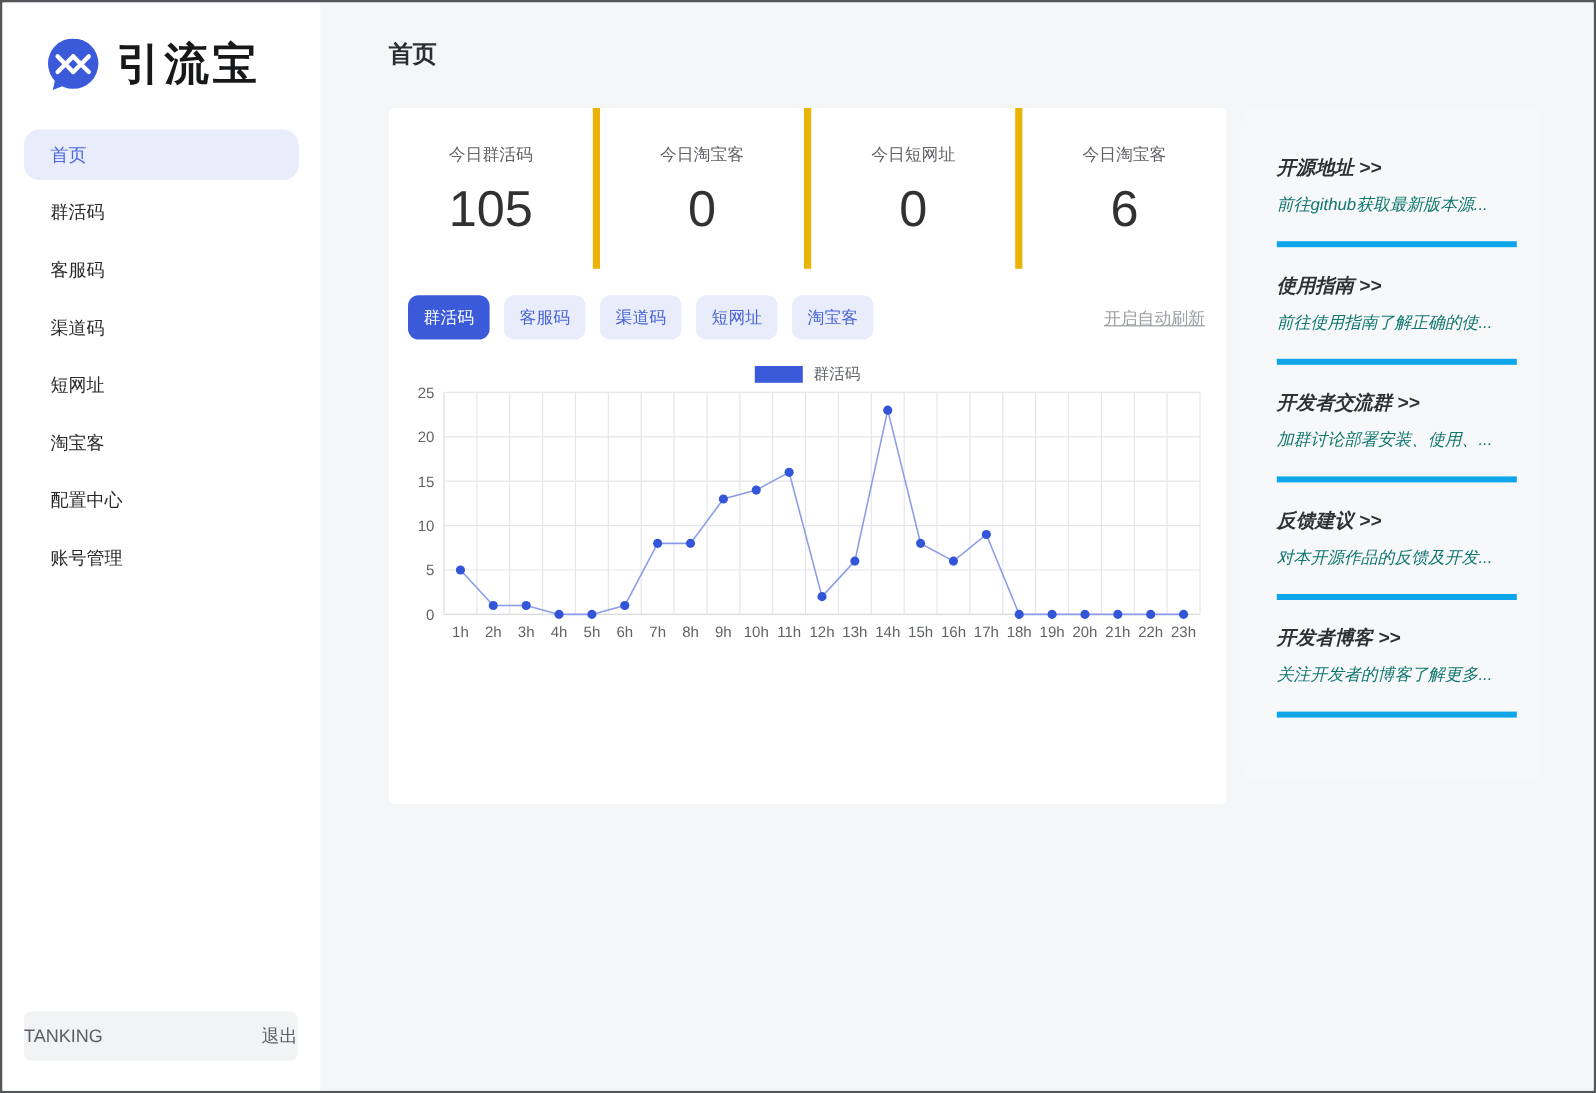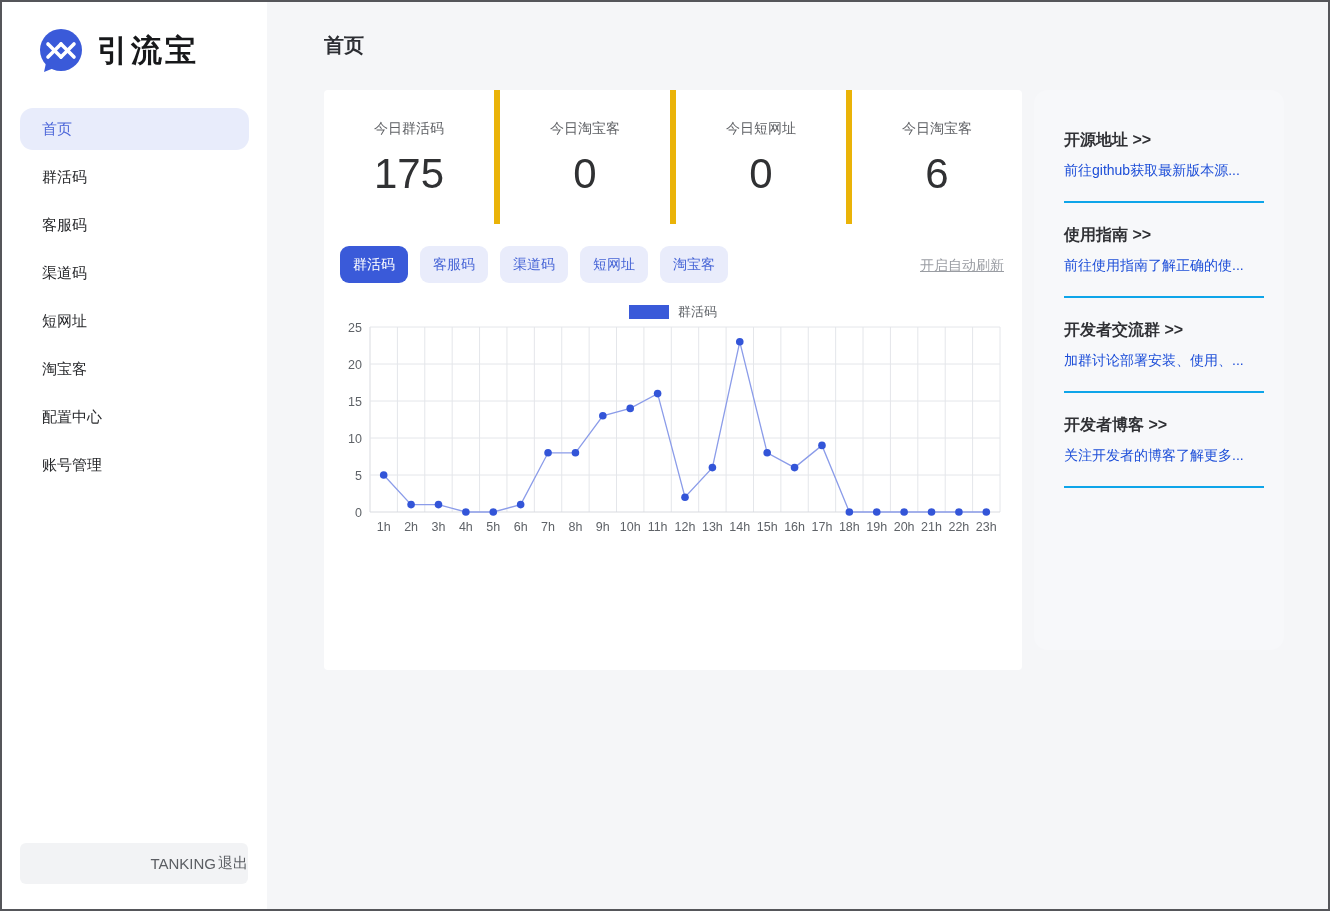--- a/index.html
+++ b/index.html
@@ -7,31 +7,31 @@
   body {
     font-family:"Liberation Sans","DejaVu Sans",sans-serif;
     background:#ffffff;
     position:relative;
     border:2px solid #55565a;
     overflow:hidden;
   }
   
   .sidebar { position:absolute; left:0; top:0; width:265px; height:100%; background:#ffffff; }
   .logo { position:absolute; left:36px; top:27px; display:flex; align-items:center; gap:13px; }
-  .logo-text { font-size:31px; font-weight:bold; color:#17181a; letter-spacing:3px; }
+  .logo-text { font-size:37px; font-weight:bold; color:#17181a; letter-spacing:3px; }
   .menu { position:absolute; top:106px; left:18px; width:229px; }
   .menu-item {
     height:42px; margin-bottom:6px; display:flex; align-items:center;
     padding-left:22px; border-radius:13px; font-size:15px; color:#27282b; cursor:pointer;
   }
   .menu-item.active { background:#e8ecfb; color:#4c66d9; }
   .logout-btn {
     position:absolute; left:18px; bottom:25px; width:228px; height:41px;
     background:#f2f3f5; border-radius:6px; display:flex; align-items:center;
-    justify-content:flex-end; gap:2px; color:#5b5e63; font-size:15px; cursor:pointer;
+    justify-content:space-between; gap:2px; color:#5b5e63; font-size:15px; cursor:pointer;
   }
   
   .main { position:absolute; left:265px; top:0; width:1065px; height:100%; background:#f5f6f8; }
   .page-title { position:absolute; left:57px; top:30px; font-size:20px; color:#2c2e33; }
   .card {
     position:absolute; left:57px; top:88px; width:698px; height:580px;
     background:#ffffff; border-radius:4px;
   }
   
   .stats { display:flex; height:134px; }
@@ -51,23 +51,23 @@
   .legend { position:absolute; top:213px; left:0; width:100%; display:flex; justify-content:center; align-items:center; gap:9px; }
   .legend-swatch { width:40px; height:14px; background:#3a5ad9; }
   .legend-label { font-size:13px; color:#5f6368; }
   
   .chart { position:absolute; left:10px; top:231px; width:678px; height:220px; }
   
   .panel {
     position:absolute; left:767px; top:88px; width:250px; height:560px;
     background:#f7f8fa; border-radius:14px; padding:18px 20px 0 30px;
   }
-  .link-item { padding:22px 0 21px; border-bottom:2px solid #0ea5e9; }
+  .link-item { padding:22px 0 21px; border-bottom:5px solid #0ea5e9;font-style:italic; }
   .link-title { font-size:16px; font-weight:bold; color:#303135; cursor:pointer; }
-  .link-desc { margin-top:11px; font-size:14px; color:#1d4ed8; white-space:nowrap; overflow:hidden; }
+  .link-desc { margin-top:11px; font-size:14px; color:#0f766e; white-space:nowrap; overflow:hidden; }
 </style>
 </head>
 <body>
 
 <aside class="sidebar">
   <div class="logo">
     <span style="display:flex;">
       <svg width="46" height="44" viewBox="0 0 46 44">
         <circle cx="23" cy="21" r="21" fill="#3a5ad9"></circle>
         <path d="M8 34 L6 43 L16 39 Z" fill="#3a5ad9"></path>
@@ -99,21 +99,21 @@
   </div>
 </aside>
 
 <main class="main">
   <h1 class="page-title">首页</h1>
 
   <section class="card">
     <div class="stats">
       <div class="stat">
         <div class="stat-label">今日群活码</div>
-        <div class="stat-value">175</div>
+        <div class="stat-value">105</div>
       </div>
       <div class="stat">
         <div class="stat-label">今日淘宝客</div>
         <div class="stat-value">0</div>
       </div>
       <div class="stat">
         <div class="stat-label">今日短网址</div>
         <div class="stat-value">0</div>
       </div>
       <div class="stat">
@@ -230,17 +230,21 @@
     </div>
     <div class="link-item">
       <div class="link-title">使用指南 &gt;&gt;</div>
       <div class="link-desc">前往使用指南了解正确的使...</div>
     </div>
     <div class="link-item">
       <div class="link-title">开发者交流群 &gt;&gt;</div>
       <div class="link-desc">加群讨论部署安装、使用、...</div>
     </div>
     <div class="link-item">
+      <div class="link-title">反馈建议 &gt;&gt;</div>
+      <div class="link-desc">对本开源作品的反馈及开发...</div>
+    </div>
+    <div class="link-item">
       <div class="link-title">开发者博客 &gt;&gt;</div>
       <div class="link-desc">关注开发者的博客了解更多...</div>
     </div>
   </section>
 </main>
 
 </body></html>

